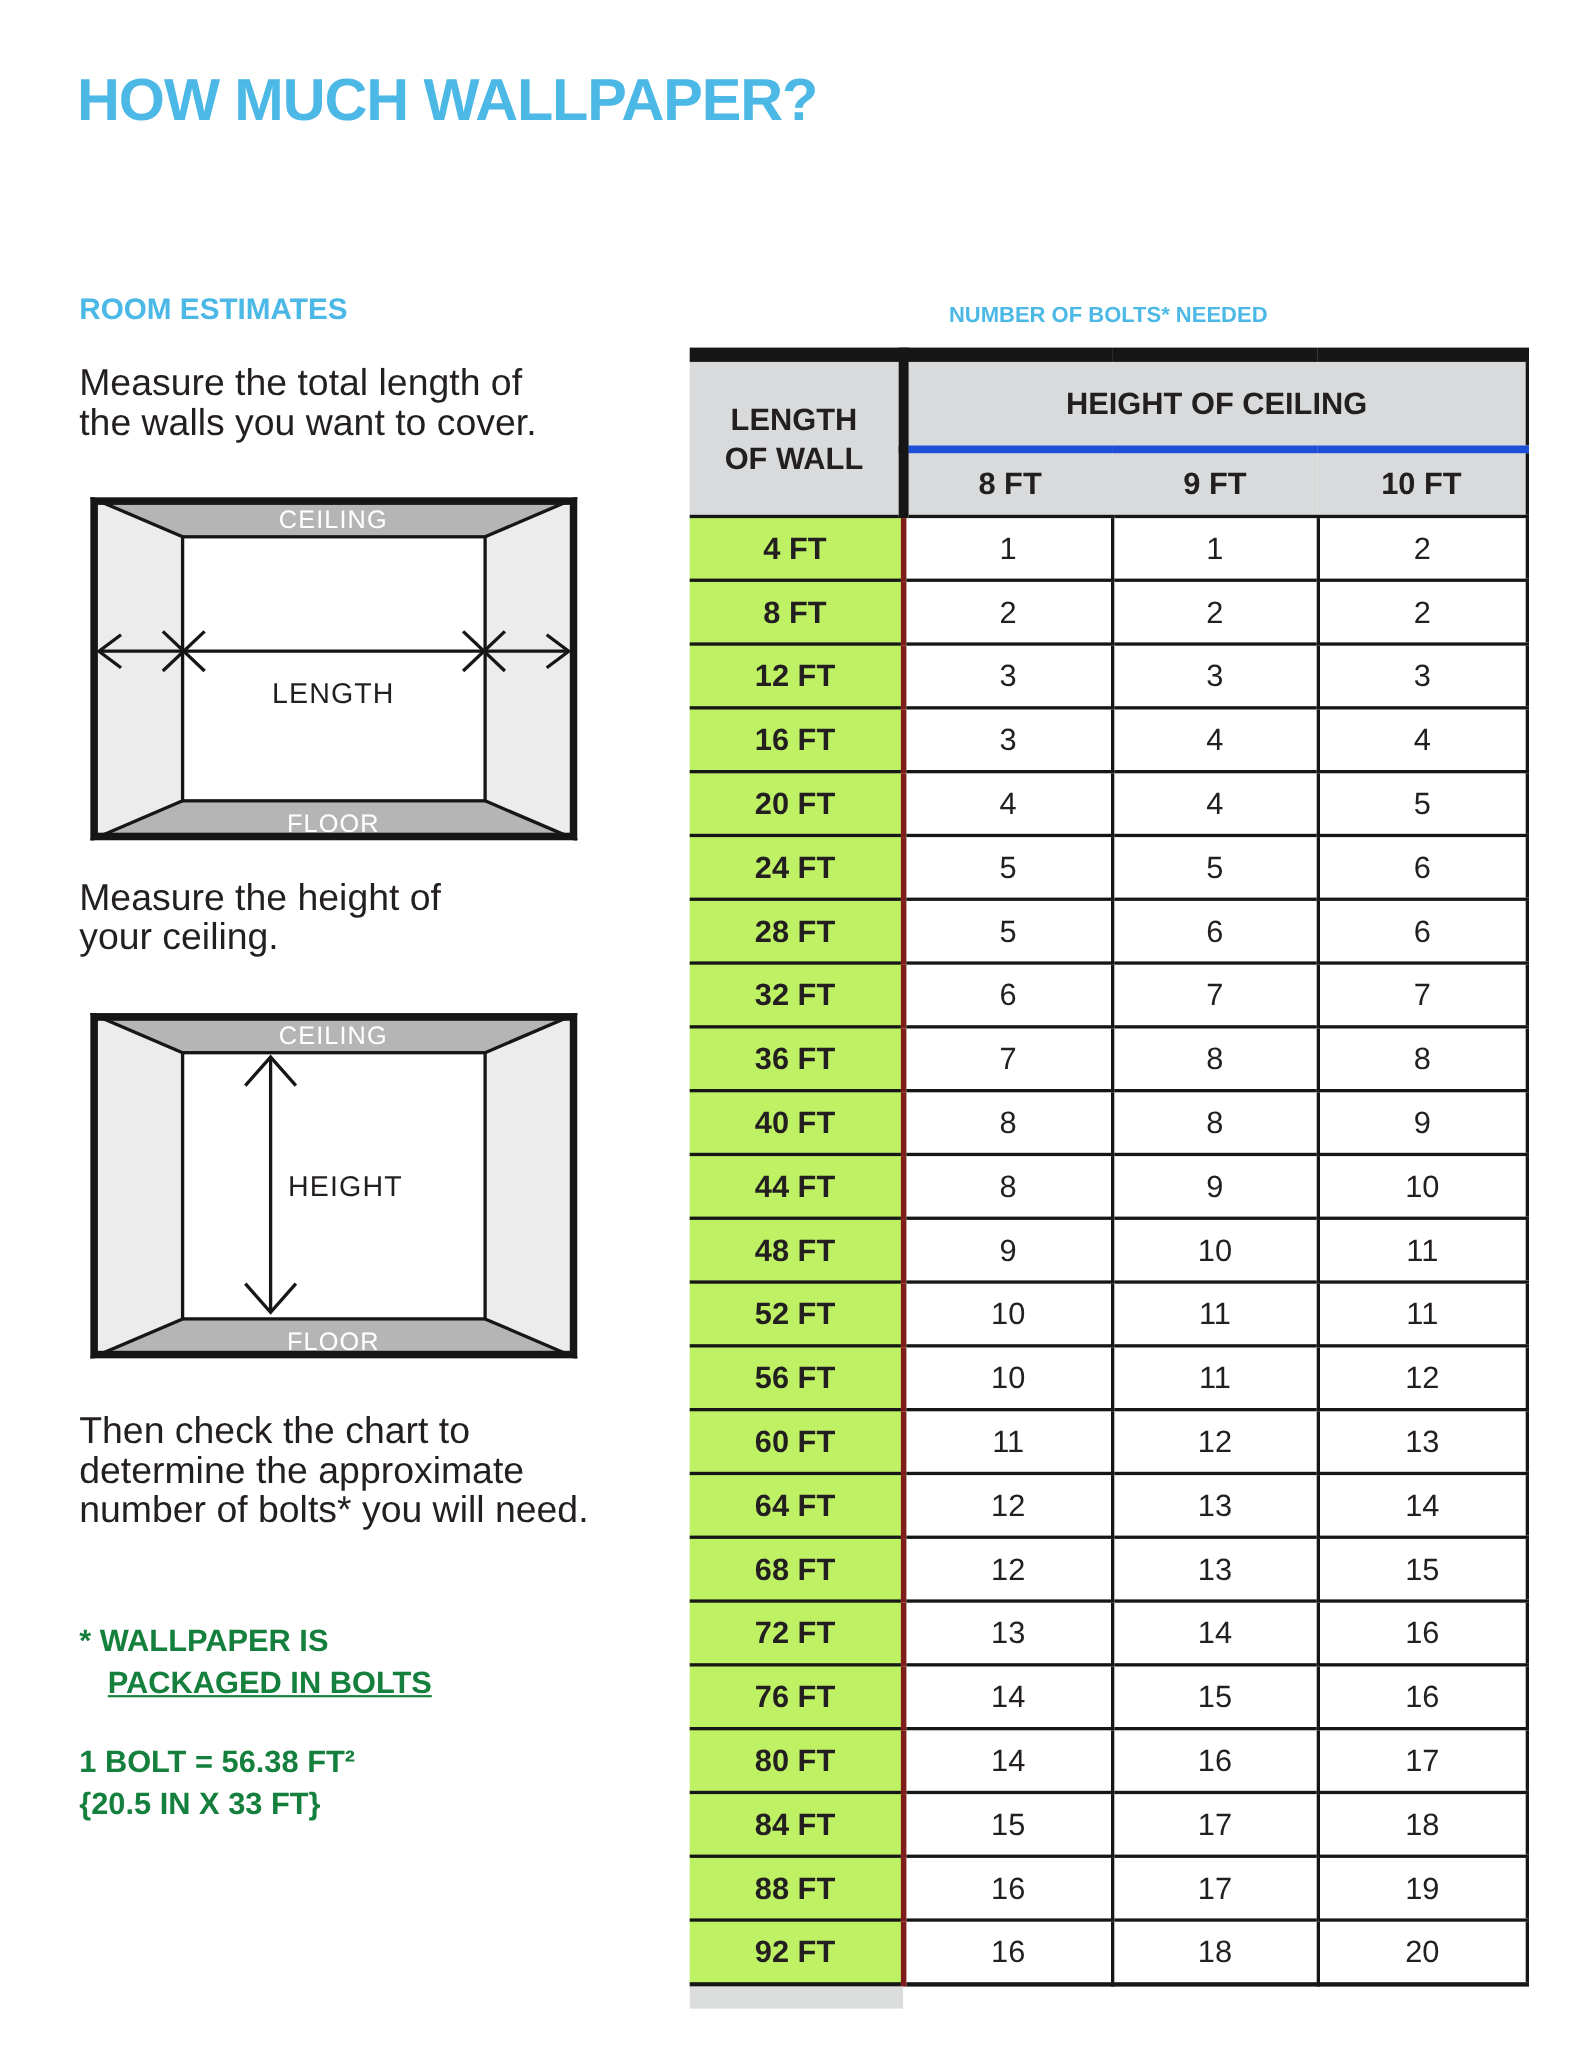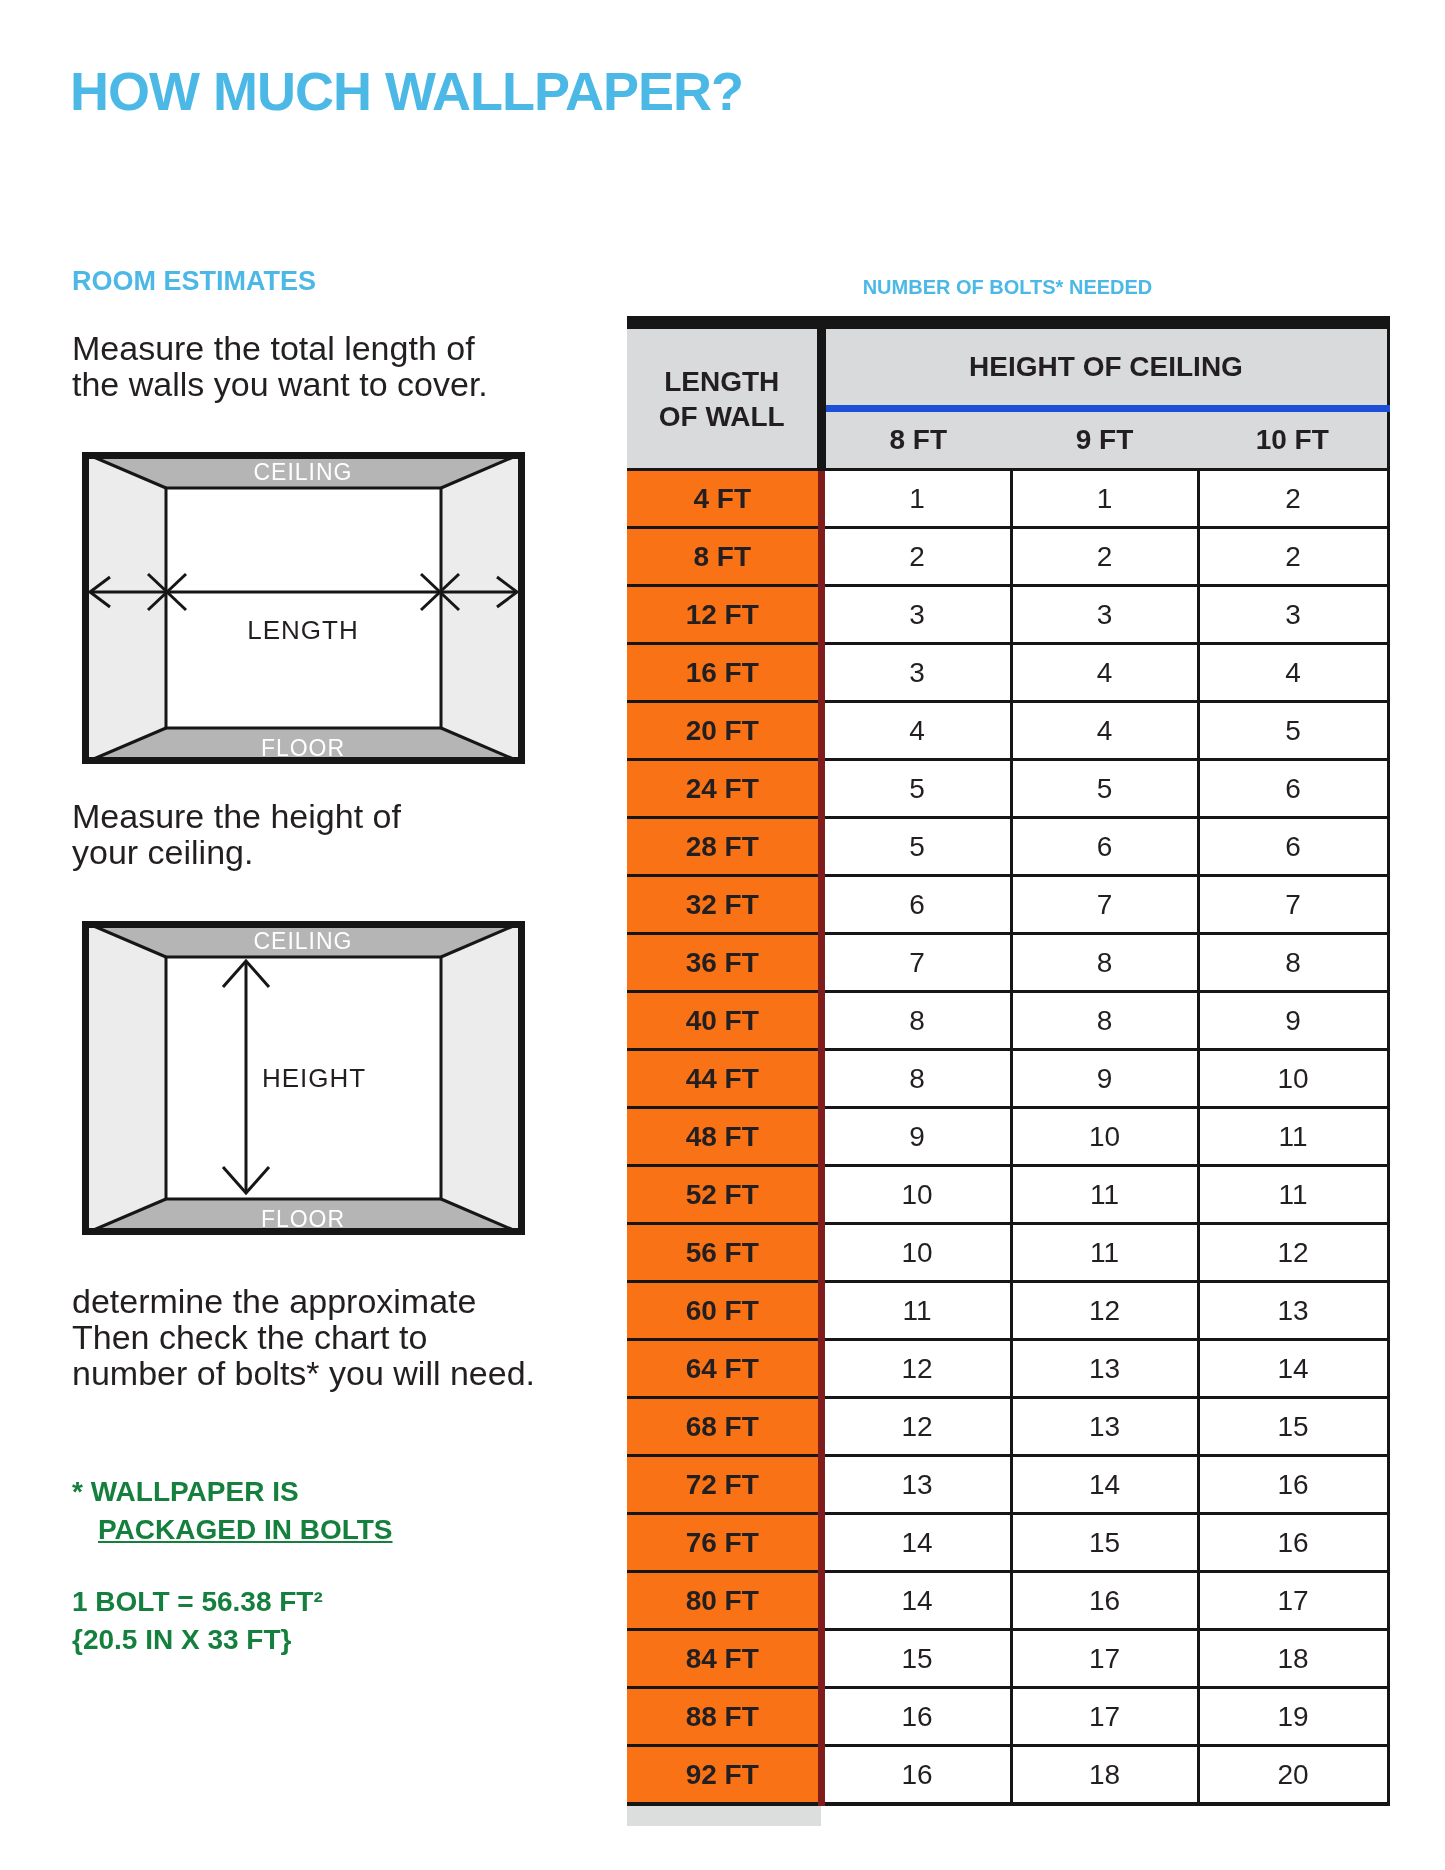--- a/index.html
+++ b/index.html
@@ -81,22 +81,22 @@
   td.subhead {
     background: #d9dadb;
     font-weight: bold;
     height: 56px;
   }
   table.bolts tbody td {
     border-top: 3px solid #161616;
     height: 55px;
   }
   table.bolts tbody td.rowlabel {
-    background: #f97316;
-    border-right: 7px solid #7f1d1d;
+    background: #bef264;
+    border-right: 5px solid #7f1d1d;
     font-weight: bold;
   }
   table.bolts tbody td.val + td.val {
     border-left: 3px solid #161616;
   }
   .gray-stub {
     width: 194px;
     height: 20px;
     background: #dcdddd;
   }
@@ -166,22 +166,22 @@
       <polyline points="141,66 164,40 187,66"></polyline>
       <polyline points="141,246 164,272 187,246"></polyline>
     </g>
     <text x="221" y="28" text-anchor="middle" font-size="23" letter-spacing="1" fill="#ffffff">CEILING</text>
     <text x="221" y="306" text-anchor="middle" font-size="23" letter-spacing="1" fill="#ffffff">FLOOR</text>
     <text x="232" y="166" text-anchor="middle" font-size="26" letter-spacing="1" fill="#231f20">HEIGHT</text>
     <rect x="3.5" y="3.5" width="436" height="307" fill="none" stroke="#161616" stroke-width="7"></rect>
   </svg>
 
   <div class="abs para" style="left:72px; top:1283px;">
+    <div>Then check the chart to</div>
     <div>determine the approximate</div>
-    <div>Then check the chart to</div>
     <div>number of bolts* you will need.</div>
   </div>
 
   <div class="abs bold-note" style="left:72px; top:1473px;">
     <div>* WALLPAPER IS</div>
     <div class="hang">PACKAGED IN BOLTS</div>
   </div>
 
   <div class="abs bold-note" style="left:72px; top:1583px;">
     <div>1 BOLT = 56.38 FT²</div>

